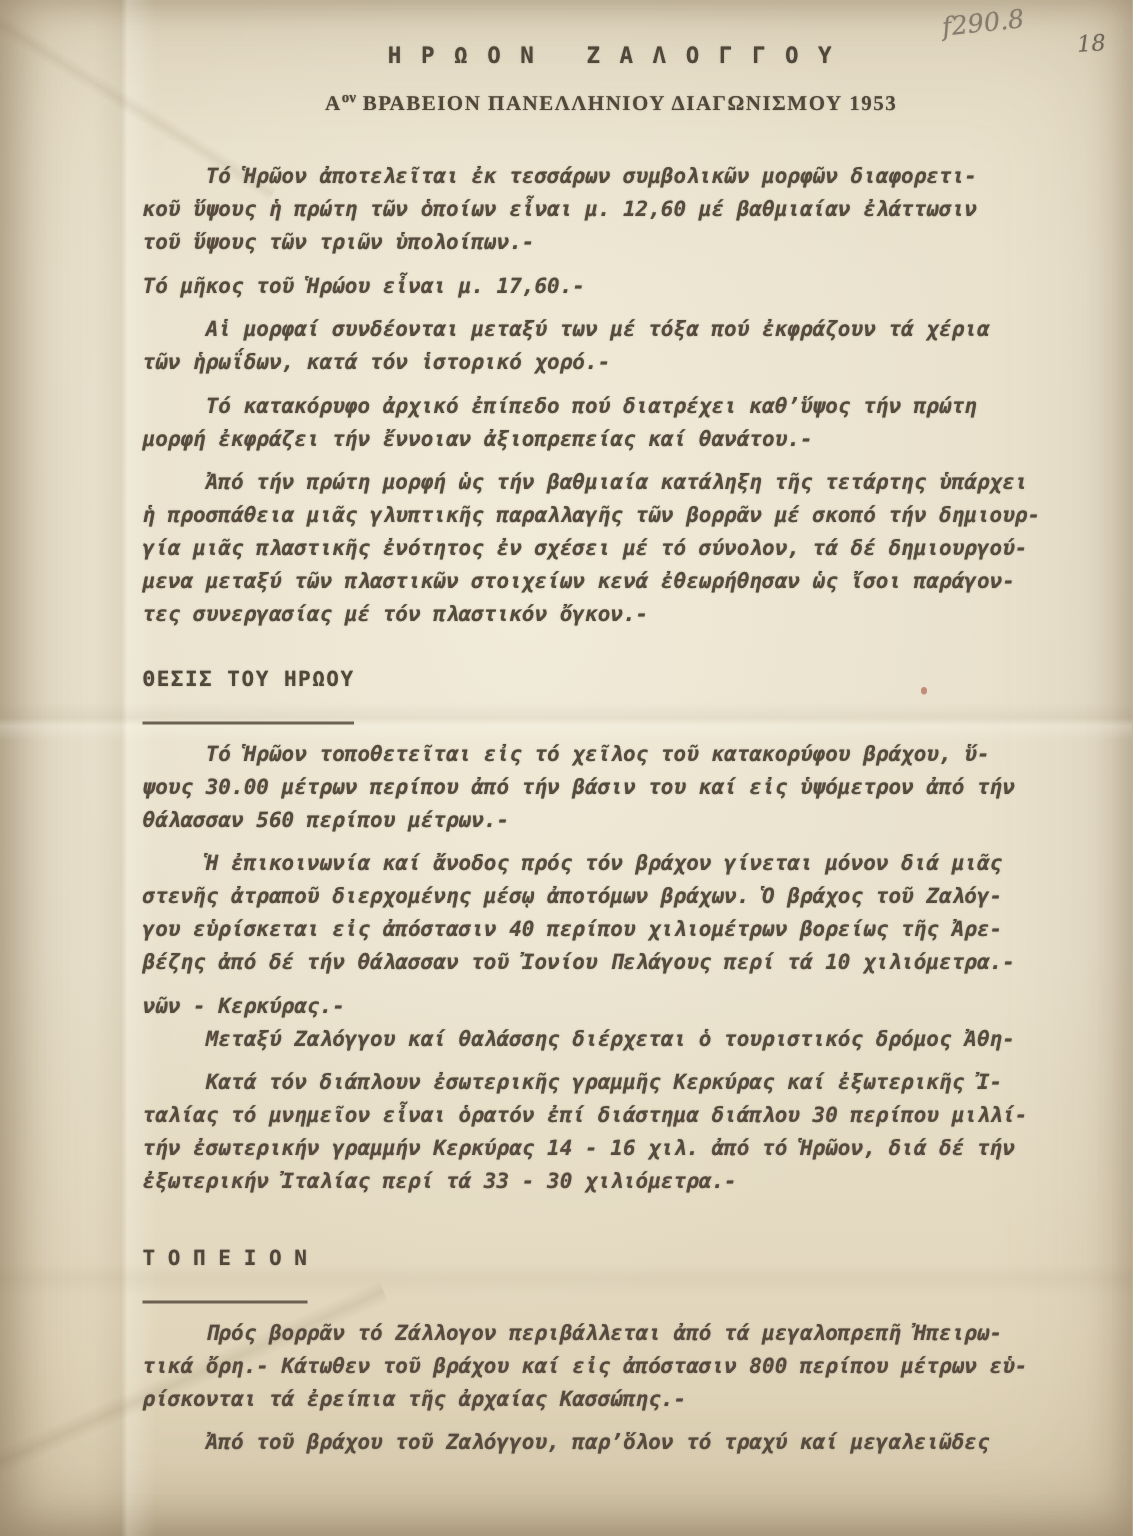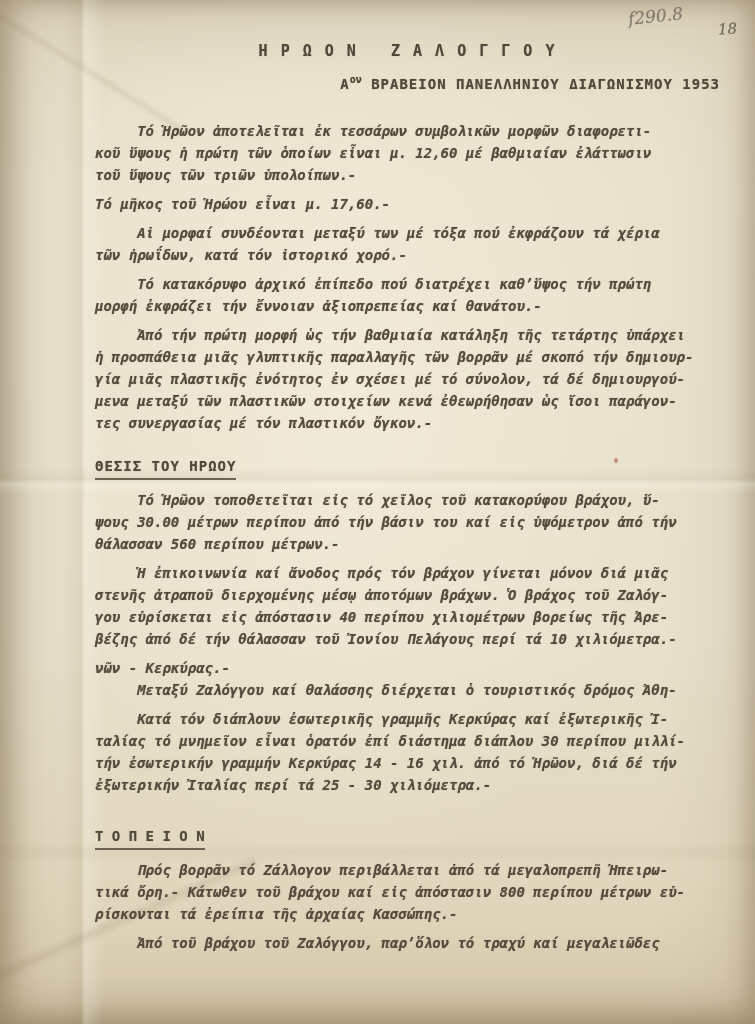--- a/index.html
+++ b/index.html
@@ -49,47 +49,47 @@
     background: linear-gradient(180deg, rgba(113,95,64,0) 0%, rgba(113,95,64,0.10) 50%, rgba(113,95,64,0) 100%);
   }
   .stain-dot {
     position: absolute; left: 614px; top: 458px;
     width: 4px; height: 5px; border-radius: 50%;
     background: rgba(160,70,50,0.55); filter: blur(0.4px);
   }
 
   
   .typewritten {
-    position: absolute; left: 95px; top: 42px; width: 625px;
+    position: absolute; left: 95px; top: 28px; width: 625px;
     color: #564b3e;
     font-size: 14px; font-weight: bold;
     text-shadow: 0 0 1px rgba(86,75,62,0.55);
   }
   .doc-title {
     text-align: center; white-space: pre;
     font-size: 15px; letter-spacing: 2px;
     margin: 0 0 14px 0; color: #51473a;
   }
   .doc-subtitle {
-    text-align: right; letter-spacing: 1px;
-    margin: 0 0 28px 0; color: #51473a;
+    text-align: center; letter-spacing: 1px;
+    margin: 0 0 28px 0; color: #51473a; font-family: Liberation Serif, serif;
   }
   .doc-subtitle sup { font-size: 10px; letter-spacing: 0; }
 
   .para { margin: 0 0 7px 0; }
   .tline { white-space: pre; line-height: 22px; height: 22px; font-style: italic; }
 
   .heading {
     display: inline-block;
     margin: 14px 0 9px 0;
     line-height: 22px;
     letter-spacing: 1px;
     color: #51473a;
     border-bottom: 2px solid rgba(86,75,62,0.85);
-    padding-bottom: 1px;
+    padding-bottom: 17px;
   }
   .heading.spaced { letter-spacing: 0; white-space: pre; margin-top: 22px; }
 
   
   .pencil {
     position: absolute;
     font-family: "DejaVu Serif", serif;
     font-style: italic;
     color: #847b6c;
     text-shadow: 0 0 1px rgba(132,123,108,0.4);
@@ -152,21 +152,21 @@
           <div class="tline">βέζης ἀπό δέ τήν θάλασσαν τοῦ Ἰονίου Πελάγους περί τά 10 χιλιόμετρα.-</div>
         </div>
         <div class="para">
           <div class="tline">νῶν - Κερκύρας.-</div>
           <div class="tline">     Μεταξύ Ζαλόγγου καί θαλάσσης διέρχεται ὁ τουριστικός δρόμος Ἀθη-</div>
         </div>
         <div class="para">
           <div class="tline">     Κατά τόν διάπλουν ἐσωτερικῆς γραμμῆς Κερκύρας καί ἐξωτερικῆς Ἰ-</div>
           <div class="tline">ταλίας τό μνημεῖον εἶναι ὁρατόν ἐπί διάστημα διάπλου 30 περίπου μιλλί-</div>
           <div class="tline">τήν ἐσωτερικήν γραμμήν Κερκύρας 14 - 16 χιλ. ἀπό τό Ἡρῶον, διά δέ τήν</div>
-          <div class="tline">ἐξωτερικήν Ἰταλίας περί τά 25 - 30 χιλιόμετρα.-</div>
+          <div class="tline">ἐξωτερικήν Ἰταλίας περί τά 33 - 30 χιλιόμετρα.-</div>
         </div>
         <div><div class="heading spaced">Τ Ο Π Ε Ι Ο Ν</div></div>
         <div class="para">
           <div class="tline">     Πρός βορρᾶν τό Ζάλλογον περιβάλλεται ἀπό τά μεγαλοπρεπῆ Ἠπειρω-</div>
           <div class="tline">τικά ὄρη.- Κάτωθεν τοῦ βράχου καί εἰς ἀπόστασιν 800 περίπου μέτρων εὑ-</div>
           <div class="tline">ρίσκονται τά ἐρείπια τῆς ἀρχαίας Κασσώπης.-</div>
         </div>
         <div class="para">
           <div class="tline">     Ἀπό τοῦ βράχου τοῦ Ζαλόγγου, παρ’ὅλον τό τραχύ καί μεγαλειῶδες</div>
         </div>

